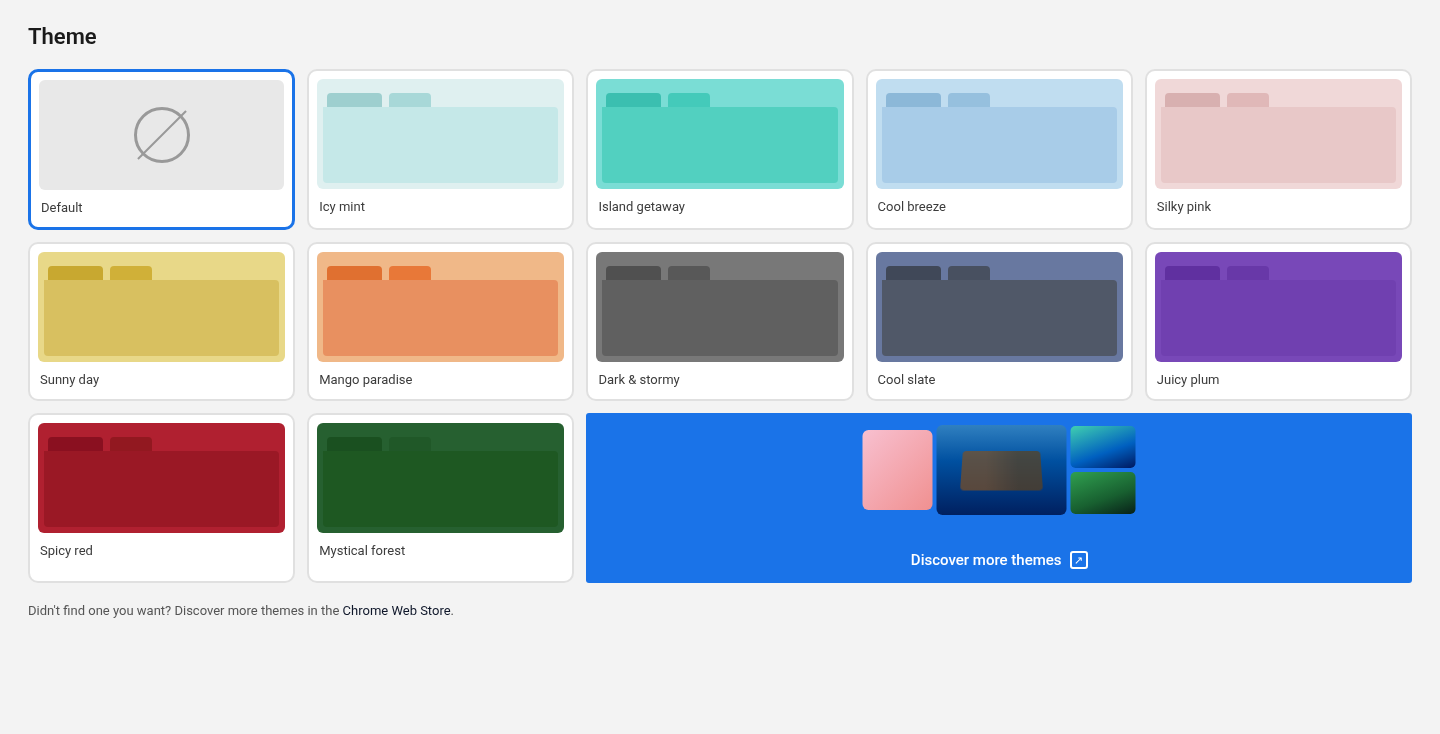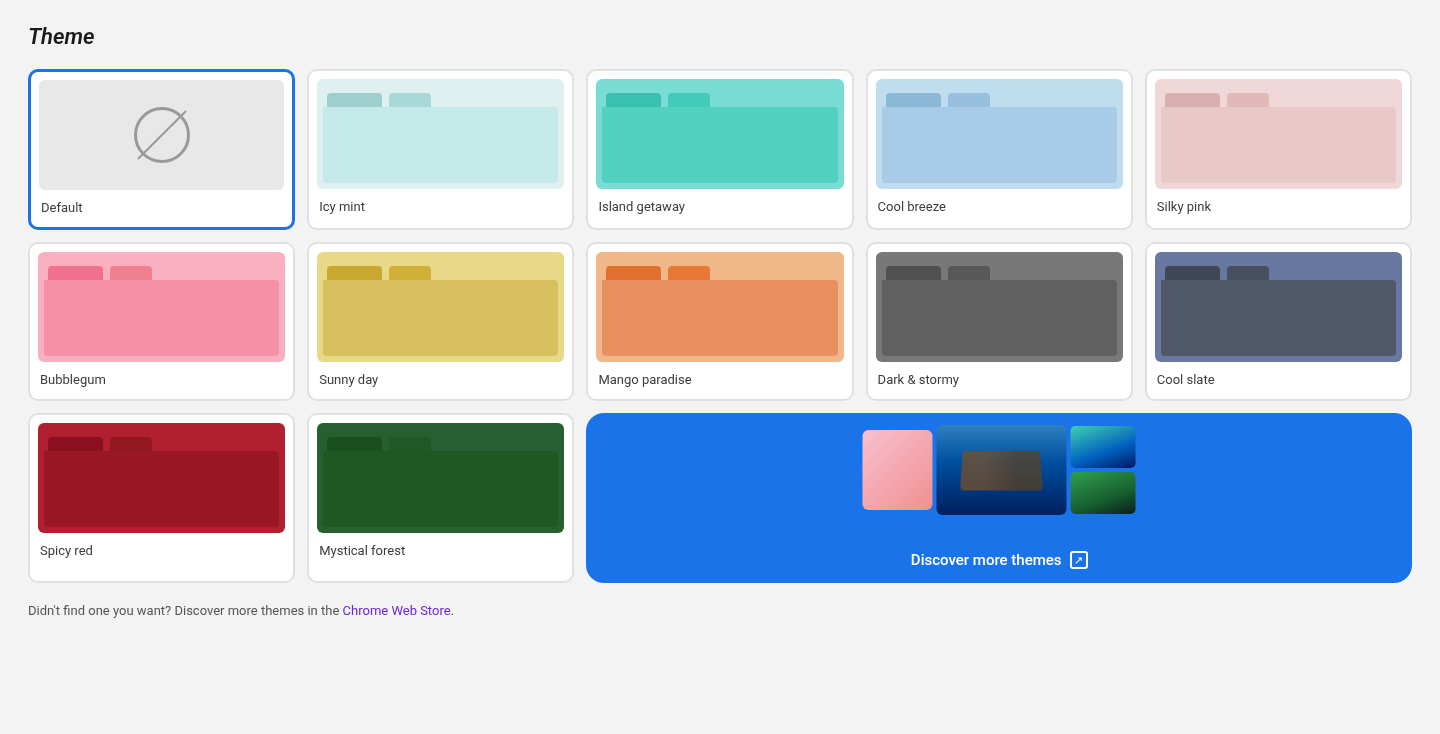--- a/index.html
+++ b/index.html
@@ -8,21 +8,20 @@
       background: #f3f3f3;
       padding: 24px 28px;
       min-height: 734px;
       color: #202124;
     }
     h1 {
       font-size: 22px;
       font-weight: 600;
       margin-bottom: 20px;
       color: #1a1a1a;
-      font-style: italic;
     }
     .theme-grid {
       display: grid;
       grid-template-columns: repeat(5, 1fr);
       gap: 12px;
       margin-bottom: 20px;
     }
     .theme-card {
       background: #fff;
       border-radius: 10px;
@@ -169,21 +168,21 @@
     .spicy-red { background: #b02030; }
 
     .mystical-forest .folder-tab { background: #1a5020; }
     .mystical-forest .folder-tab-2 { background: #205828; }
     .mystical-forest .folder-body { background: #1e5822; }
     .mystical-forest { background: #266030; }
 
     
     .discover-card {
       background: #1a73e8;
-      border-radius: 18px;
+      border-radius: 3px;
       border: none;
       padding: 10px;
       cursor: pointer;
       grid-column: span 2;
       display: flex;
       flex-direction: column;
       align-items: center;
       justify-content: flex-end;
       min-height: 168px;
       position: relative;
@@ -242,21 +241,21 @@
       content: '↗';
       font-size: 11px;
       color: #fff;
     }
     .footer-text {
       font-size: 13px;
       color: #555;
       margin-top: 8px;
     }
     .footer-text a {
-      color: #6d28d9;
+      color: #0f172a;
       text-decoration: none;
     }
 
     
     .photo-aurora {
       background: linear-gradient(160deg, #00c8a0 0%, #0040a0 40%, #001060 100%);
     }
     .photo-ocean {
       background: linear-gradient(180deg, #60a0d0 0%, #0040a0 50%, #001840 100%);
       position: relative;
@@ -320,30 +319,20 @@
     <div class="theme-preview">
       <div class="folder-preview silky-pink">
         <div class="folder-tab"></div>
         <div class="folder-tab-2"></div>
         <div class="folder-body"></div>
       </div>
     </div>
     <div class="theme-label">Silky pink</div>
   </div>
 
-  <div class="theme-card">
-    <div class="theme-preview">
-      <div class="folder-preview bubblegum">
-        <div class="folder-tab"></div>
-        <div class="folder-tab-2"></div>
-        <div class="folder-body"></div>
-      </div>
-    </div>
-    <div class="theme-label">Bubblegum</div>
-  </div>
 
   <div class="theme-card">
     <div class="theme-preview">
       <div class="folder-preview sunny-day">
         <div class="folder-tab"></div>
         <div class="folder-tab-2"></div>
         <div class="folder-body"></div>
       </div>
     </div>
     <div class="theme-label">Sunny day</div>
@@ -376,20 +365,30 @@
       <div class="folder-preview cool-slate">
         <div class="folder-tab"></div>
         <div class="folder-tab-2"></div>
         <div class="folder-body"></div>
       </div>
     </div>
     <div class="theme-label">Cool slate</div>
   </div>
 
 
+  <div class="theme-card">
+    <div class="theme-preview">
+      <div class="folder-preview juicy-plum">
+        <div class="folder-tab"></div>
+        <div class="folder-tab-2"></div>
+        <div class="folder-body"></div>
+      </div>
+    </div>
+    <div class="theme-label">Juicy plum</div>
+  </div>
 
   <div class="theme-card">
     <div class="theme-preview">
       <div class="folder-preview spicy-red">
         <div class="folder-tab"></div>
         <div class="folder-tab-2"></div>
         <div class="folder-body"></div>
       </div>
     </div>
     <div class="theme-label">Spicy red</div>

